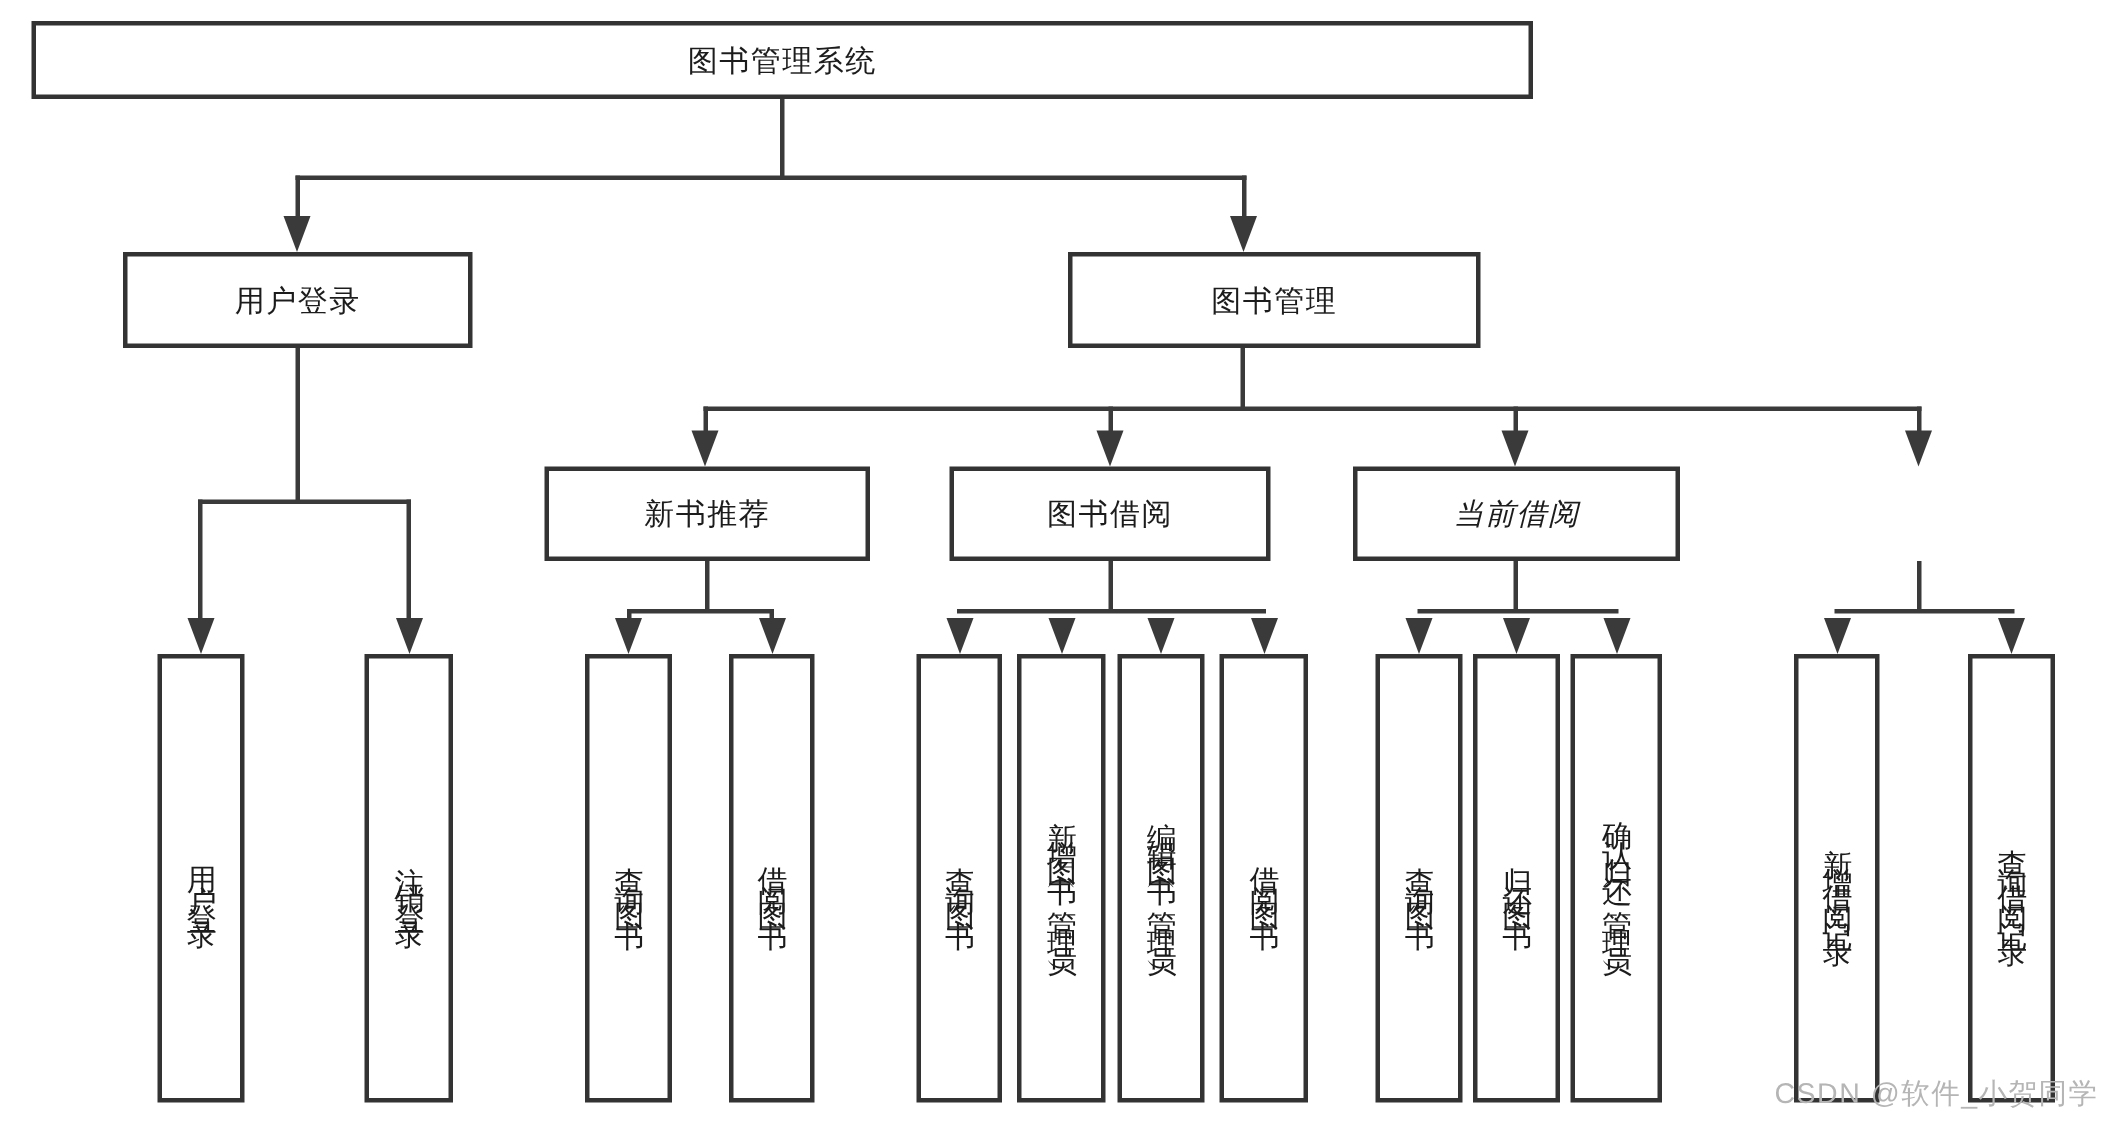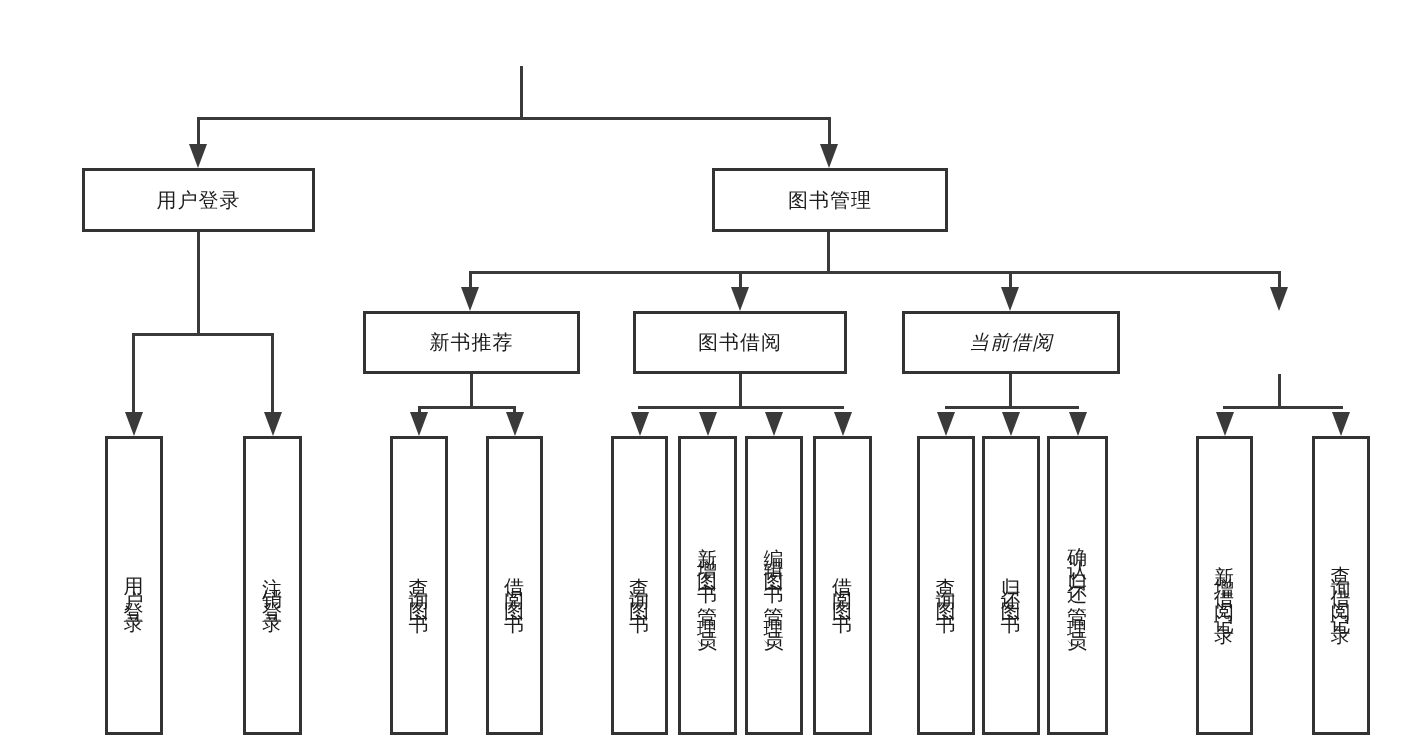--- a/index.html
+++ b/index.html
@@ -31,32 +31,35 @@
   .watermark{
     position:absolute;right:6px;bottom:5px;z-index:3;
     font-size:19px;color:#b5b5b5;letter-spacing:1px;white-space:nowrap;
   }
 </style>
 </head>
 <body>
 
 <div id="stage">
 
+  <div class="node" style="left:21px;top:14px;width:1001px;height:52px;">
+    <span>图书管理系统</span>
+  </div>
 
   <div class="line vline" style="left:520px;top:66px;height:52px;"></div>
   <div class="line hline" style="left:197px;top:117px;width:634px;"></div>
   <div class="line vline" style="left:197px;top:117px;height:30px;"></div>
   <div class="line vline" style="left:828px;top:117px;height:30px;"></div>
   <div class="arrow" style="left:189px;top:144px;"></div>
   <div class="arrow" style="left:820px;top:144px;"></div>
 
   <div class="node" style="left:82px;top:168px;width:233px;height:64px;">
     <span>用户登录</span>
   </div>
-  <div class="node" style="left:712px;top:168px;width:236px;height:64px;">
+  <div class="node" style="left:712px;top:168px;width:275px;height:64px;">
     <span>图书管理</span>
   </div>
 
   <div class="line vline" style="left:197px;top:232px;height:104px;"></div>
   <div class="line hline" style="left:132px;top:333px;width:142px;"></div>
   <div class="line vline" style="left:132px;top:333px;height:82px;"></div>
   <div class="line vline" style="left:271px;top:333px;height:82px;"></div>
   <div class="arrow" style="left:125px;top:412px;"></div>
   <div class="arrow" style="left:264px;top:412px;"></div>
 
@@ -143,14 +146,15 @@
     <span class="vtext">确认归还（管理员）</span>
   </div>
 
   <div class="leaf" style="left:1196px;width:57px;">
     <span class="vtext">新增借阅记录</span>
   </div>
   <div class="leaf" style="left:1312px;width:58px;">
     <span class="vtext">查询借阅记录</span>
   </div>
 
+  <div class="watermark">CSDN @软件_小贺同学</div>
 
 </div>
 
 </body></html>

